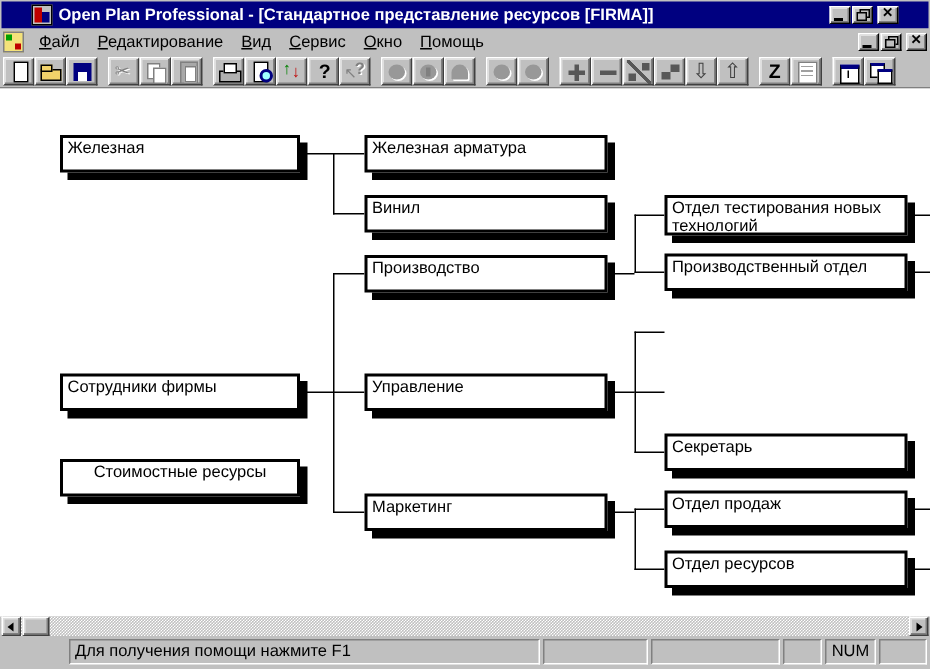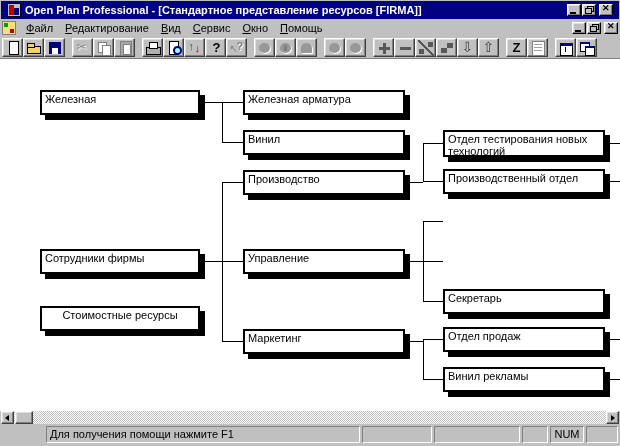--- a/index.html
+++ b/index.html
@@ -6,21 +6,21 @@
   body{
     width:620px;height:446px;overflow:hidden;
     background:#c0c0c0;
     font-family:"Liberation Sans","DejaVu Sans",sans-serif;
     font-size:11px;color:#000;
     -webkit-font-smoothing:none;
   }
   .window{width:620px;height:446px;display:flex;flex-direction:column;background:#c0c0c0;}
 
   
-  .titlebar{height:18px;background:#000080;display:flex;align-items:center;padding:0 6px;margin:1px 1px 0 1px;}
+  .titlebar{height:18px;background:#000080;display:flex;align-items:center;padding:0 20px;margin:1px 1px 0 1px;}
   .app-icon{width:14px;height:14px;position:relative;background:#c0c0c0;border:1px solid #000;box-sizing:border-box;flex:0 0 auto;}
   .app-icon::before{content:"";position:absolute;left:1px;top:1px;width:5px;height:10px;background:#c00000;}
   .app-icon::after{content:"";position:absolute;left:6px;top:4px;width:5px;height:7px;background:#000080;}
   .title-text{color:#fff;font-weight:bold;margin-left:4px;flex:1 1 auto;white-space:nowrap;overflow:hidden;}
   .winbtns{display:flex;gap:1px;flex:0 0 auto;}
   .winbtn{width:14px;height:12px;background:#c0c0c0;position:relative;
     border:1px solid;border-color:#fff #000 #000 #fff;
     box-shadow:inset -1px -1px 0 #808080,inset 1px 1px 0 #dfdfdf;padding:0;}
   .winbtn.gap{margin-left:2px;}
   .wc-minimize::before{content:"";position:absolute;left:2px;bottom:1px;width:6px;height:2px;background:#000;}
@@ -279,21 +279,21 @@
       <div class="node" style="left: 40px; top: 247px; width: 160px; height: 25px; text-align: center;"><span>Стоимостные ресурсы</span></div>
       <div class="node" style="left: 243px; top: 31px; width: 162px; height: 25px;"><span>Железная арматура</span></div>
       <div class="node" style="left: 243px; top: 71px; width: 162px; height: 25px;"><span>Винил</span></div>
       <div class="node" style="left: 243px; top: 111px; width: 162px; height: 25px;"><span>Производство</span></div>
       <div class="node" style="left: 243px; top: 190px; width: 162px; height: 25px;"><span>Управление</span></div>
       <div class="node" style="left: 243px; top: 270px; width: 162px; height: 25px;"><span>Маркетинг</span></div>
       <div class="node" style="left: 443px; top: 71px; width: 162px; height: 27px;"><span>Отдел тестирования новых технологий</span></div>
       <div class="node" style="left: 443px; top: 110px; width: 162px; height: 25px;"><span>Производственный отдел</span></div>
       <div class="node" style="left: 443px; top: 230px; width: 162px; height: 25px;"><span>Секретарь</span></div>
       <div class="node" style="left: 443px; top: 268px; width: 162px; height: 25px;"><span>Отдел продаж</span></div>
-      <div class="node" style="left: 443px; top: 308px; width: 162px; height: 25px;"><span>Винил рекламы</span></div>
+      <div class="node" style="left: 443px; top: 308px; width: 162px; height: 25px;"><span>Отдел ресурсов</span></div>
     </div>
 
   <div class="hscroll">
     <button class="sb-btn left">
         <span class="tri-l"></span>
       </button>
     <div class="sb-thumb"></div>
     <button class="sb-btn right">
         <span class="tri-r"></span>
       </button>

